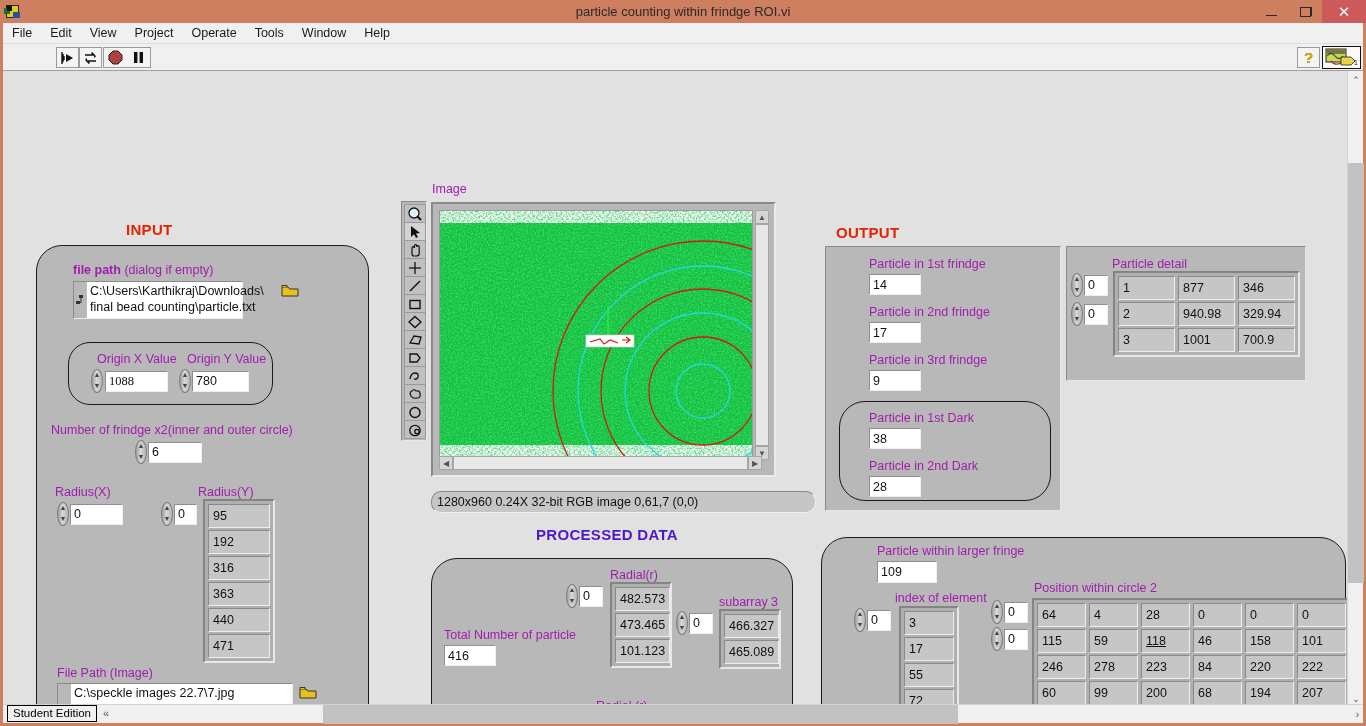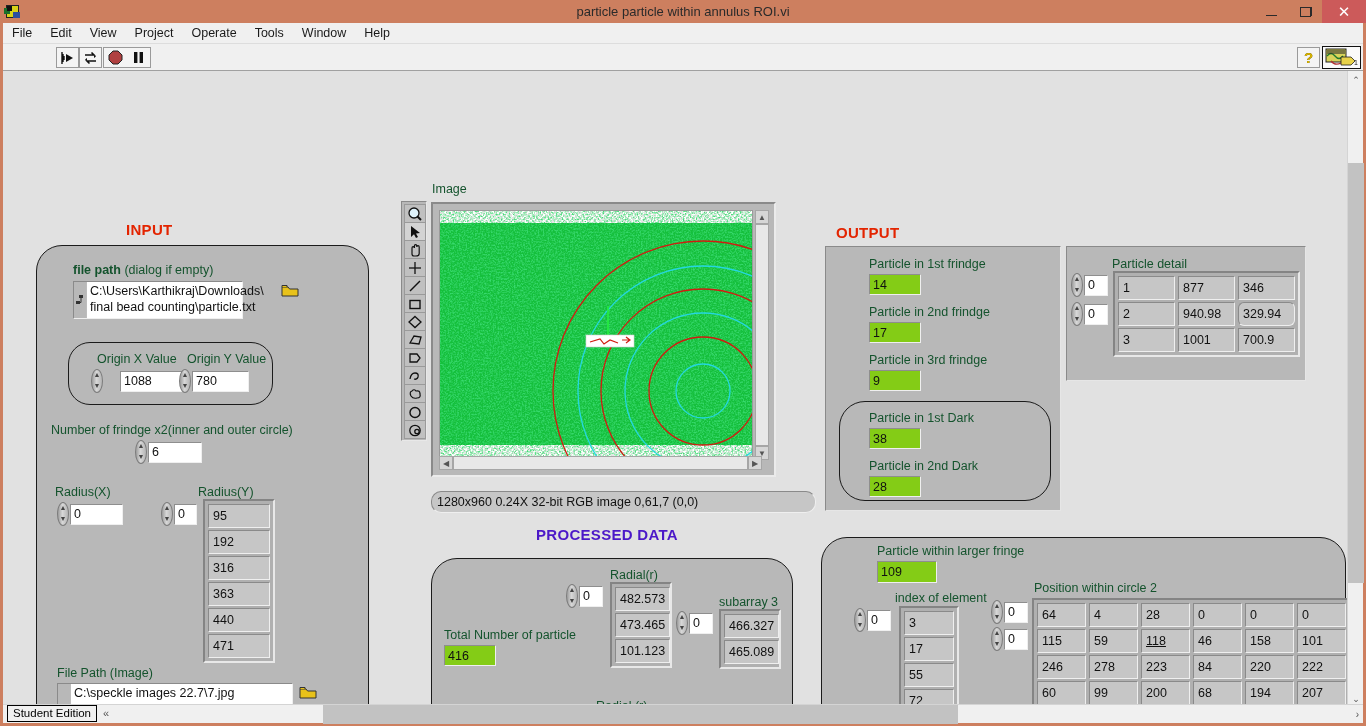--- a/index.html
+++ b/index.html
@@ -82,23 +82,23 @@
   .hscroll { position:absolute; bottom:0; left:0; width:1360px; height:19px; background:#f0f0f0; border-top:1px solid #d4d4d4;}
   .hscroll .thumb { position:absolute; left:320px; top:0; width:635px; height:19px; background:#c2c2c2;}
   .hscroll .right { position:absolute; right:4px; top:0; line-height:19px; font-size:10px; color:#555;}
   .status-edition {
     position:absolute; left:4px; bottom:1px; height:17px; border:1px solid #000; background:#f0f0f0;
     font-size:11.5px; padding:0 5px; line-height:15px; z-index:10;
   }
   .status-chev { position:absolute; left:100px; bottom:1px; font-size:11px; color:#555; line-height:17px; z-index:10;}
 
   
-  .lv-label { font-size:12.5px; color:#14532d; white-space:nowrap; }
+  .lv-label { font-size:12.5px; color:#a21caf; white-space:nowrap; }
   .lv-ind {   
-    background:#84cc16; font-size:12.5px; color:#111;
+    background:#ffffff; font-size:12.5px; color:#111;
     border-top:1.5px solid #8e8e8e; border-left:1.5px solid #8e8e8e;
     border-right:1.5px solid #efefef; border-bottom:1.5px solid #efefef;
     padding:1px 3px; display:flex; align-items:center;
   }
   .lv-ctrl {  
     background:#fff; font-size:12.5px; color:#111;
     border-top:1.5px solid #8e8e8e; border-left:1.5px solid #8e8e8e;
     border-right:1.5px solid #efefef; border-bottom:1.5px solid #efefef;
     padding:1px 3px; display:flex; align-items:center;
   }
@@ -186,21 +186,21 @@
 
 <div id="app">
 
   <div class="titlebar">
     <div class="ti-icon">
       <div class="sq1"></div>
         <div class="sq2"></div>
         <div class="sq3"></div>
         <div class="sq4"></div>
     </div>
-    <div class="title-text">particle particle within annulus ROI.vi</div>
+    <div class="title-text">particle counting within frindge ROI.vi</div>
     <div class="wbtns">
       <div class="wbtn">
           <span class="min"></span>
         </div>
       <div class="wbtn">
           <span class="maxsq"></span>
         </div>
       <div class="wbtn close">✕</div>
     </div>
   </div>
@@ -299,21 +299,21 @@
     <div class="roundbox-thin" style="left:65px; top:271px; width:205px; height:63px;"></div>
     <div class="lv-label" style="position:absolute; left:94px; top:281px;">Origin X Value</div>
     <div class="lv-label" style="position:absolute; left:184px; top:281px;">Origin Y Value</div>
 
     <div style="position:absolute; left:88px; top:298px; display:flex; align-items:center;">
       <div class="spin">
         <div class="body"></div>
           <div class="u">▲</div>
           <div class="d">▼</div>
       </div>
-      <div class="lv-ctrl" style="width:63px; height:21px; margin-left:17px;">1088</div>
+      <div class="lv-ctrl" style="width:63px; height:21px; margin-left:2px;font-family:Liberation Serif, serif;">1088</div>
     </div>
     <div style="position:absolute; left:176px; top:298px; display:flex; align-items:center;">
       <div class="spin">
         <div class="body"></div>
           <div class="u">▲</div>
           <div class="d">▼</div>
       </div>
       <div class="lv-ctrl" style="width:57px; height:21px; margin-left:1px;">780</div>
     </div>
 
@@ -541,21 +541,21 @@
     </div>
     <div class="arr" id="particle-detail-array" style="left:1110px; top:200px;">
         <div class="arr-row">
           <div class="cell" style="width: 57px;">1</div>
           <div class="cell" style="width: 57px;">877</div>
           <div class="cell" style="width: 57px;">346</div>
         </div>
         <div class="arr-row">
           <div class="cell" style="width: 57px;">2</div>
           <div class="cell" style="width: 57px;">940.98</div>
-          <div class="cell" style="width: 57px; border-radius: 6px;">329.94</div>
+          <div class="cell" style="width: 57px;">329.94</div>
         </div>
         <div class="arr-row">
           <div class="cell" style="width: 57px;">3</div>
           <div class="cell" style="width: 57px;">1001</div>
           <div class="cell" style="width: 57px;">700.9</div>
         </div>
       </div>
 
     <div class="sec-title sec-proc" style="left:533px; top:455px;">PROCESSED DATA</div>
 

